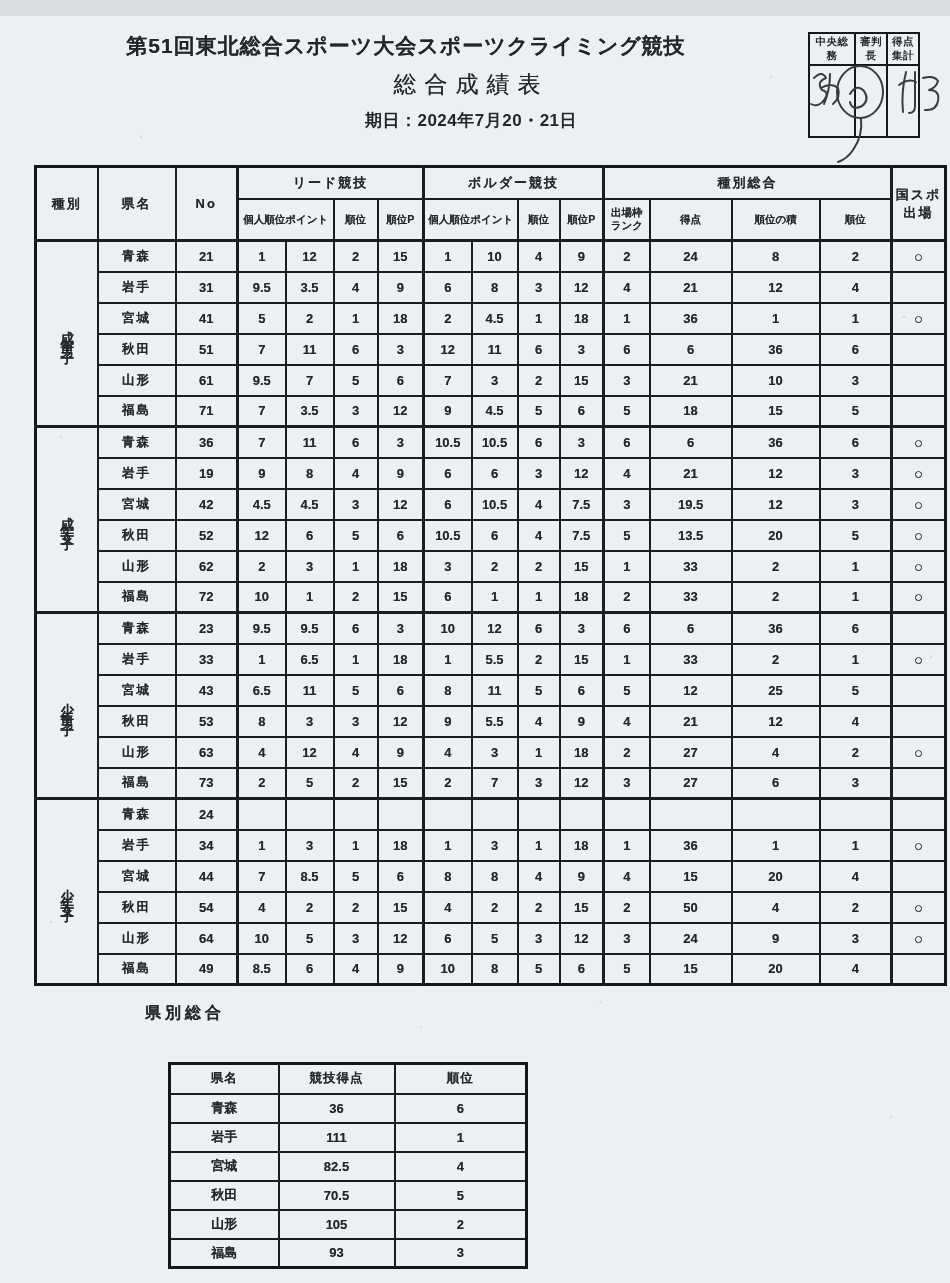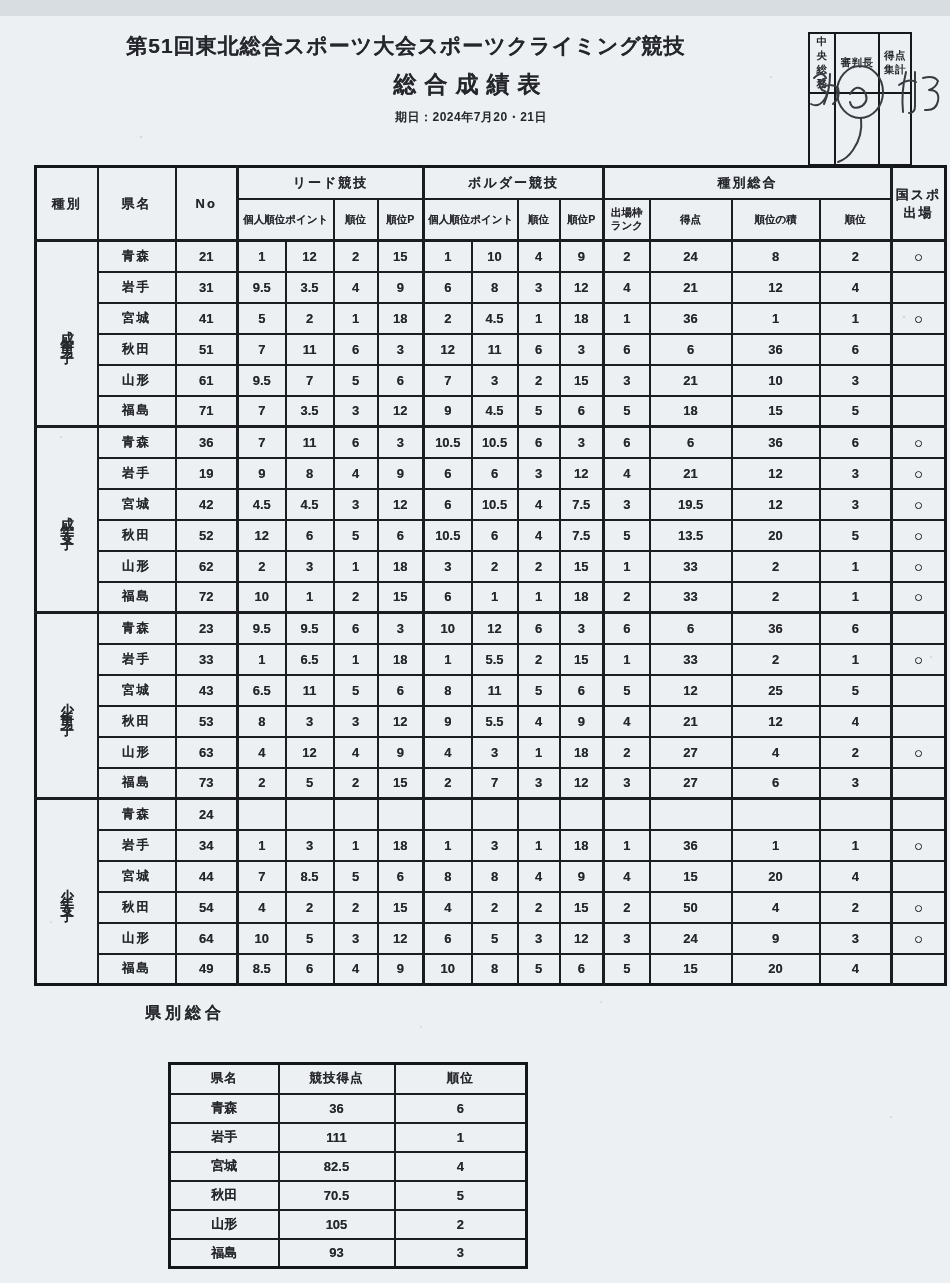--- a/index.html
+++ b/index.html
@@ -14,30 +14,30 @@
   .noise{position:absolute;left:0;top:0;width:2px;height:2px;border-radius:50%;
     box-shadow:140px 120px 1px rgba(130,140,150,.35),60px 420px 1px rgba(130,140,150,.3),
     903px 300px 1px rgba(120,130,145,.35),930px 640px 1px rgba(120,130,145,.3),
     50px 905px 1px rgba(130,140,150,.3),890px 1100px 1px rgba(130,140,150,.3),
     240px 1275px 1px rgba(130,140,150,.3),600px 985px 1px rgba(130,140,150,.25),
     770px 60px 1px rgba(130,140,150,.3),420px 1010px 1px rgba(130,140,150,.25);}
   .t1{position:absolute;left:30px;top:16px;width:752px;text-align:center;
       font-size:21px;font-weight:700;letter-spacing:1px;white-space:nowrap;
       text-shadow:0 0 .6px rgba(36,38,43,.7);}
   .t2{position:absolute;left:285px;top:53px;width:372px;text-align:center;
-      font-size:23px;font-weight:700;letter-spacing:8px;text-shadow:0 0 .6px rgba(36,38,43,.7);}
+      font-size:23px;font-weight:400;letter-spacing:8px;text-shadow:0 0 .6px rgba(36,38,43,.7);}
   .dt{position:absolute;left:285px;top:93px;width:372px;text-align:center;
-      font-size:12px;font-weight:700;letter-spacing:.5px;}
+      font-size:17px;font-weight:700;letter-spacing:.5px;}
 
   
   table.appr{position:absolute;left:808px;top:16px;border-collapse:collapse;}
   table.appr th,table.appr td{border:2px solid #17181c;font-weight:700;}
   table.appr th{height:25px;font-size:10.5px;padding:1px 2px;letter-spacing:.5px;}
   table.appr td{height:72px;}
-  .c1{width:26px}.c2{width:44px}.c3{width:32px}
+  .c1{width:46px}.c2{width:32px}.c3{width:32px}
   svg.sig{position:absolute;left:788px;top:6px;pointer-events:none;}
 
   
   table.res{position:absolute;left:34px;top:149px;border-collapse:collapse;table-layout:fixed;
             width:910px;border:3px solid #15161a;}
   table.res th,table.res td{border:2px solid #1b1d22;text-align:center;vertical-align:middle;
             padding:0;font-weight:700;overflow:hidden;text-shadow:0 0 .5px rgba(36,38,43,.6);}
   table.res thead tr.r1 th{height:32px;font-size:13px;letter-spacing:2px;}
   table.res thead tr.r2 th{height:42px;font-size:10.5px;letter-spacing:0;line-height:1.25;padding:1px;}
   table.res thead th.big{font-size:12.5px;letter-spacing:2px;}

